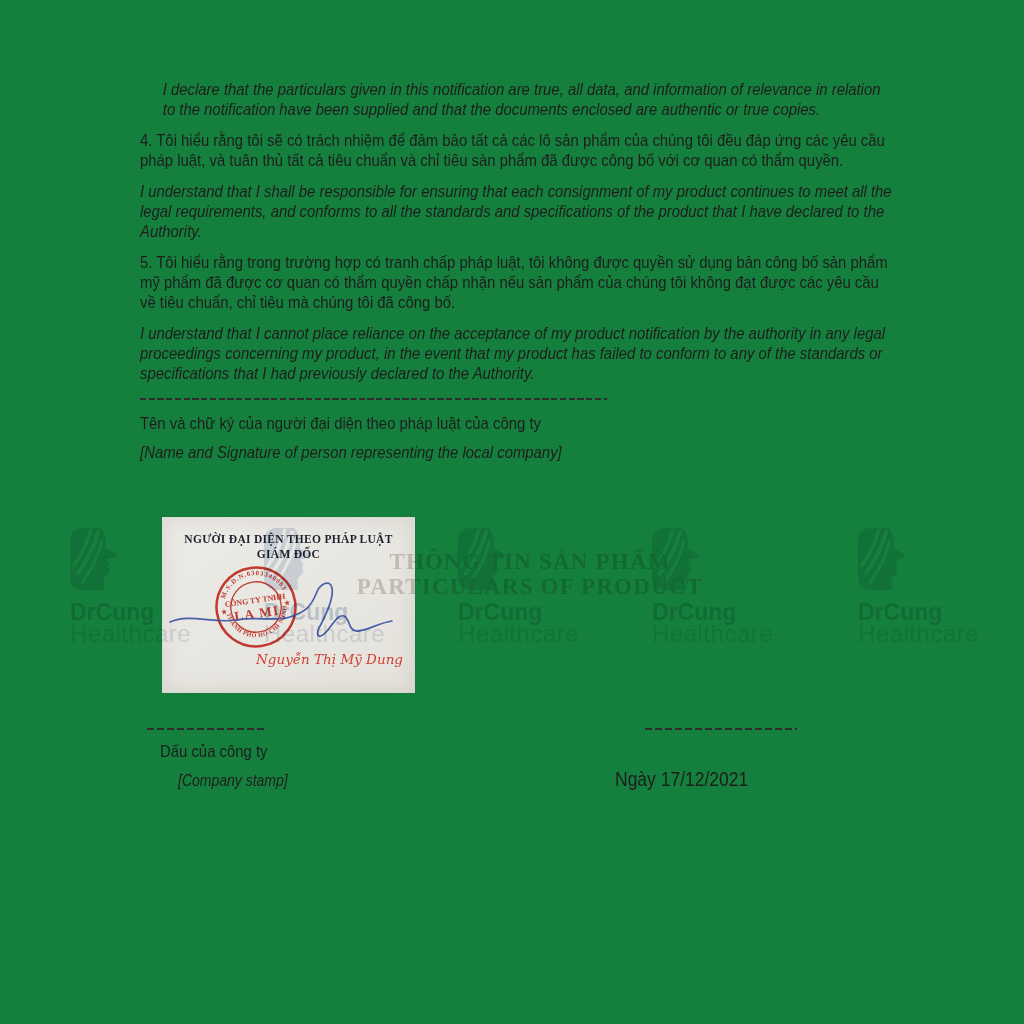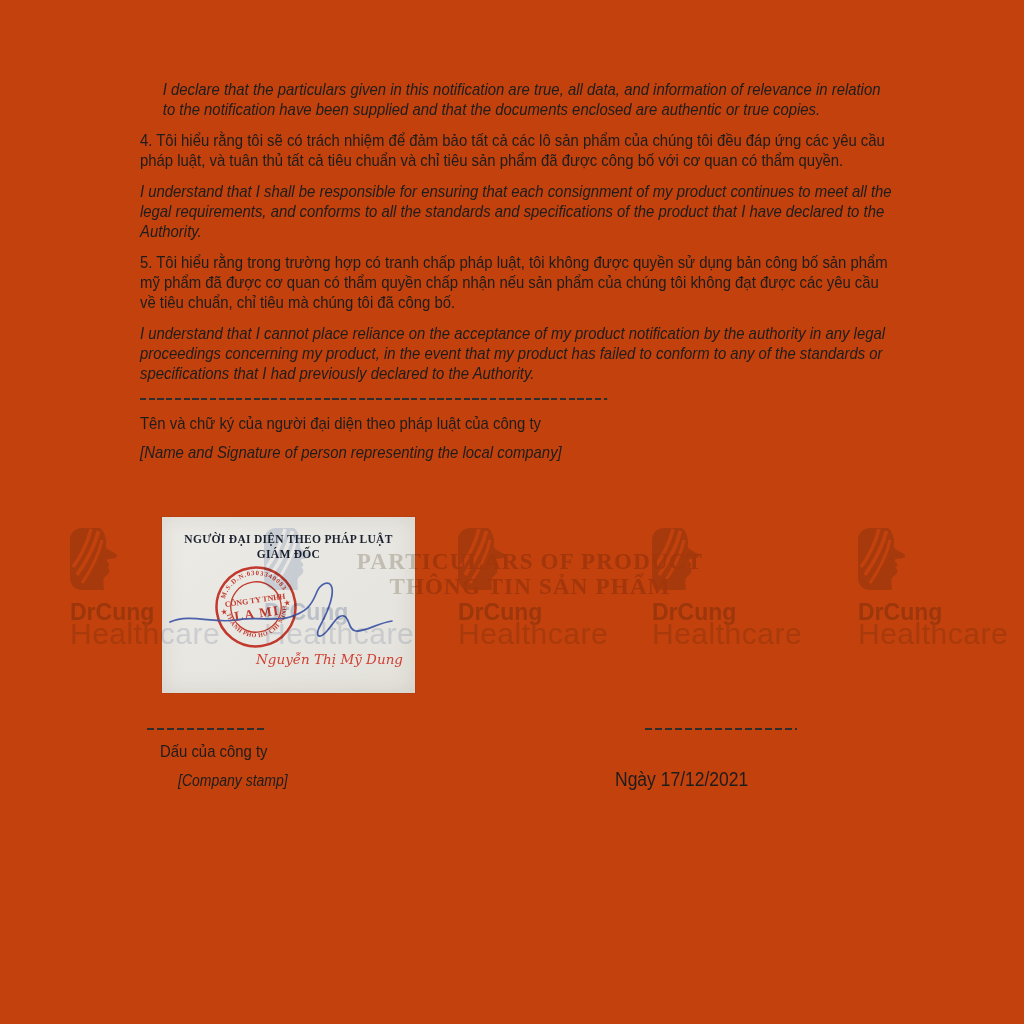--- a/index.html
+++ b/index.html
@@ -1,17 +1,17 @@
 <!DOCTYPE html>
 <html><head>
 <meta charset="utf-8">
 <style>
   html,body{margin:0;padding:0;background:#ffffff;}
   .canvas{
-    position:relative;width:1024px;height:1024px;background:#c2410c;overflow:hidden;
+    position:relative;width:1024px;height:1024px;background:#15803d;overflow:hidden;
     font-family:"Liberation Sans",sans-serif;color:#1d1d1d;
   }
   
   .doc-text{
     position:absolute;left:140px;top:80px;width:862px;
     transform:scaleX(0.875);transform-origin:0 0;
     font-size:17px;line-height:20px;letter-spacing:0;
   }
   .doc-text p{margin:0 0 11px 0;}
   .para-italic{font-style:italic;}
@@ -52,21 +52,21 @@
   }
   .stamp-label{font-size:17px;}
   .stamp-label-en{font-size:16px;font-style:italic;}
   .date-label{font-size:20px;}
   .footer-code{font-family:"DejaVu Sans",sans-serif;font-size:17px;color:#222;}
 
   
   .wm-layer{position:absolute;inset:0;z-index:6;pointer-events:none;mix-blend-mode:multiply;}
   .wm{position:absolute;top:528px;width:140px;}
   .wm-brand{font-size:23px;font-weight:bold;line-height:22px;margin-top:7px;letter-spacing:0;}
-  .wm-sub{font-size:30px;line-height:21px;letter-spacing:.5px;}
+  .wm-sub{font-size:24px;line-height:21px;letter-spacing:.5px;}
   .wm-title{
     position:absolute;left:330px;top:549px;width:400px;text-align:center;
     font-family:"Liberation Serif",serif;font-weight:bold;
     font-size:23px;line-height:25px;letter-spacing:1.2px;
   }
 </style>
 </head>
 <body>
 
 <div class="canvas">
@@ -176,18 +176,18 @@
         <path d="M12,0 H30 C34,3 35,8 36,12 C36.5,15 35,17.5 36.5,20.5 L46,26 C48,27.5 47,29.6 44,30.2 L37,31.2 C36,33 38,34 39,35.5 C40,37 38.5,38.6 37.5,39.6 C39.2,41.2 40,42.8 39,44.8 C37.4,47.4 34.4,48.4 33.4,51.4 L33.8,62 H12 C5,62 0,57 0,50 V12 C0,5 5,0 12,0 Z" fill="#dbe2ef"></path>
         <path d="M3,39 C11,28 18,13 21,1" fill="none" stroke="#ffffff" stroke-width="3.4"></path>
         <path d="M7,47 C16,34 25,17 28.5,3" fill="none" stroke="#ffffff" stroke-width="3.8"></path>
         <path d="M12,55 C21,42 29,26 32,12" fill="none" stroke="#ffffff" stroke-width="3"></path>
       </svg>
       <div class="wm-brand" style="color:#ced6e4">DrCung</div>
       <div class="wm-sub" style="color:#dfe3ec">Healthcare</div>
     </div>
 
     <div class="wm-title" style="color:#d6d2ca">
+      <div>THÔNG TIN SẢN PHẨM</div>
       <div>PARTICULARS OF PRODUCT</div>
-      <div>THÔNG TIN SẢN PHẨM</div>
     </div>
 
   </div>
 </div>
 
 </body></html>

